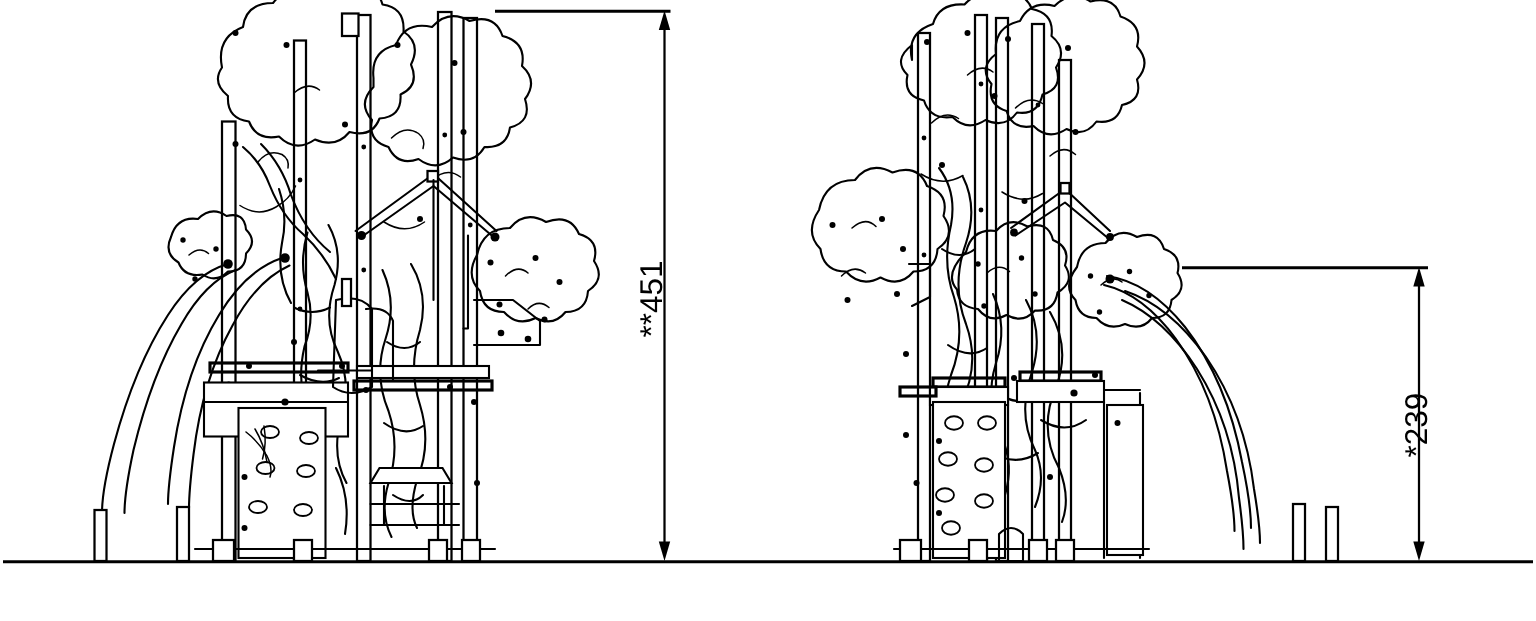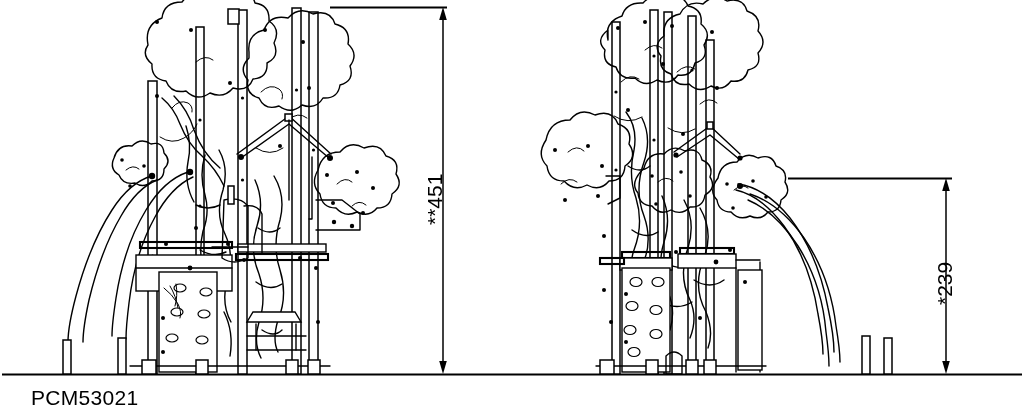--- a/index.html
+++ b/index.html
@@ -408,15 +408,14 @@
         <circle cx="730" cy="250" r="2" fill="#000"></circle>
         <circle cx="700" cy="318" r="2" fill="#000"></circle>
       </g>
     </g>
   </svg>
 
   <div class="dimtxt" id="dim-main-label">**451</div>
 
   <div class="dimtxt" id="dim-sec-label">*239</div>
 
-  <div class="partno">PCM53021</div>
 
 </div>
 
 </body></html>

